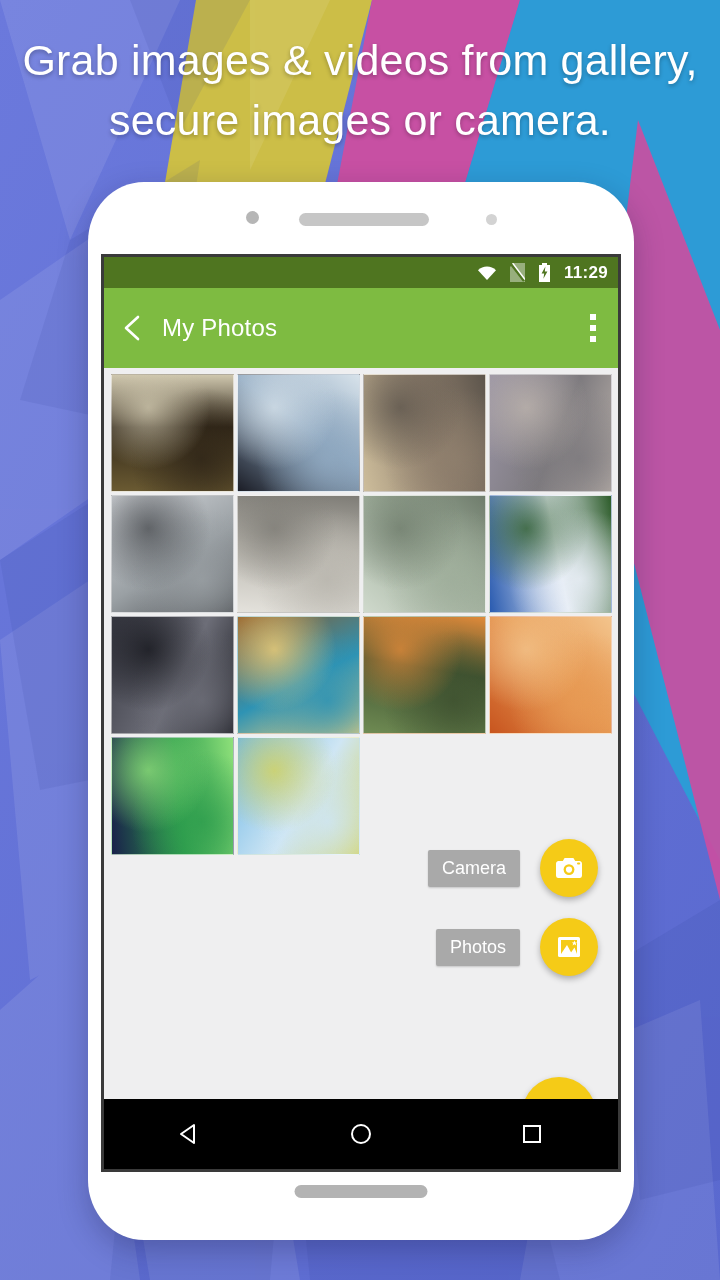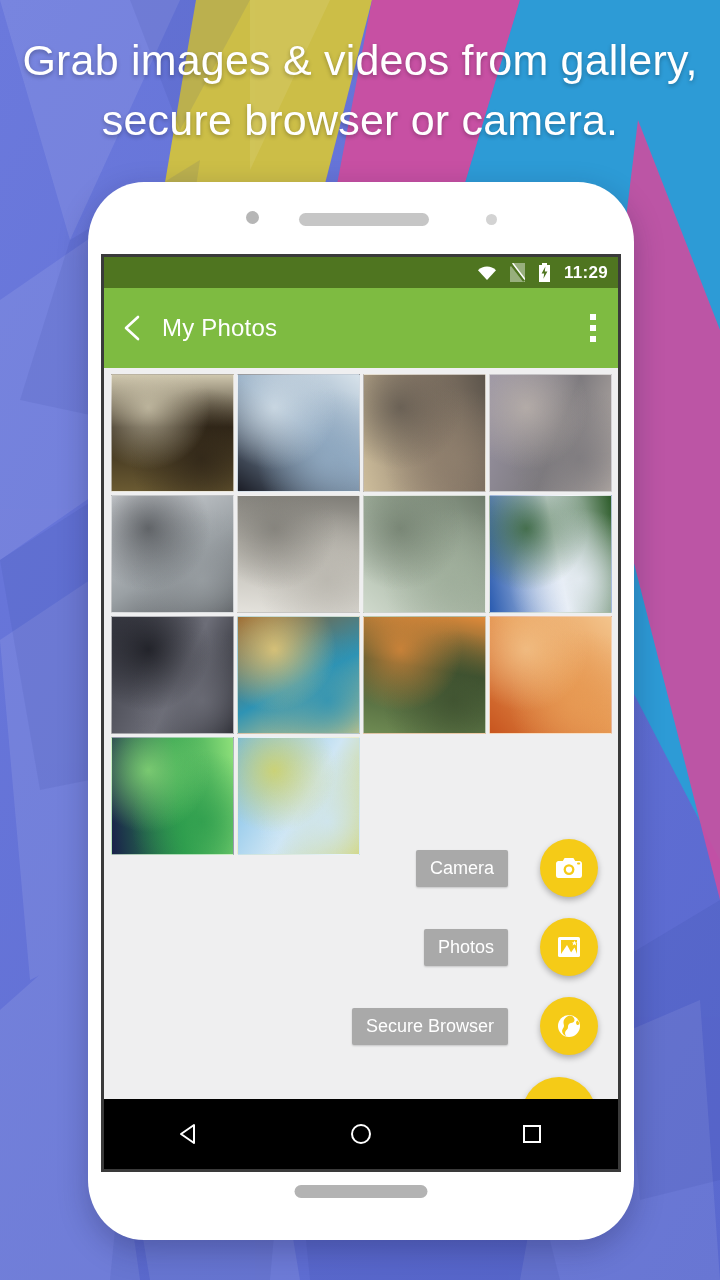--- a/index.html
+++ b/index.html
@@ -110,21 +110,21 @@
   }
 
   
   .fab-stack{
     position:absolute; right:0; bottom:0;
     width:100%; height:420px;
     pointer-events:none;
   }
   .fab-row{
     position:absolute; right:20px;
-    display:flex; align-items:center; gap:32px;
+    display:flex; align-items:center; gap:20px;
     pointer-events:auto;
   }
   .fab-row.r1{ bottom:272px; }
   .fab-row.r2{ bottom:193px; }
   .fab-row.r3{ bottom:114px; }
   .fab-row.r4{ bottom:18px; right:22px; }
 
   .chip{
     background:#a9a9a9;
     color:#ffffff;
@@ -187,21 +187,21 @@
     <polygon points="0,560 140,470 190,760 40,790"></polygon>
     <polygon points="150,880 300,950 270,1280 110,1280"></polygon>
     <polygon points="620,960 720,900 720,1180 640,1200"></polygon>
     <polygon points="300,1180 520,1120 560,1280 310,1280"></polygon>
     <polygon points="130,0 250,0 180,130"></polygon>
   </g>
 </svg>
 
 <div class="headline">
   <div>Grab images &amp; videos from gallery,</div>
-  <div>secure browser or camera.</div>
+  <div>secure images or camera.</div>
 </div>
 
 <div class="phone">
 
   <div class="phone-top">
     <div class="sensor-dot"></div>
     <div class="earpiece"></div>
     <div class="front-cam"></div>
   </div>
 
@@ -272,30 +272,20 @@
           <svg width="28" height="26" viewBox="0 0 28 26">
             <rect x="3" y="3" width="22" height="20" rx="1.6" fill="#ffffff"></rect>
             <rect x="6" y="6" width="16" height="14" fill="#f5cb17"></rect>
             <polygon points="6,20 12,11 17,20" fill="#ffffff"></polygon>
             <polygon points="15,20 19.5,13.5 22,20" fill="#ffffff"></polygon>
             <polygon points="19.4,6.6 20.2,8.4 22,8.4 20.6,9.6 21.2,11.4 19.4,10.3 17.6,11.4 18.2,9.6 16.8,8.4 18.6,8.4" fill="#ffffff"></polygon>
           </svg>
         </span>
       </div>
 
-      <div class="fab-row r3">
-        <span class="chip">Secure Browser</span>
-        <span class="fab">
-          <svg width="28" height="28" viewBox="0 0 28 28">
-            <circle cx="14" cy="14" r="11" fill="#ffffff"></circle>
-            <path d="M14 3.4 C9.2 5.6 7.8 9 8.8 12.4 C9.6 15.1 7.8 16 7.2 18.2 C6.6 20.4 8.4 23 11 24.2 C9 21 10.6 19 12 17.6 C13.6 16 12.4 14.2 13.6 12.4 C14.6 10.8 17 11.4 18.6 10 C20.2 8.6 19.6 6.2 17.4 4.3 Z" fill="#f5cb17"></path>
-            <path d="M22.4 8.6 C21 9.6 20.6 11.2 21.6 12.4 C22.4 13.4 23.6 13 24.4 12 C24.2 10.7 23.5 9.5 22.4 8.6 Z" fill="#f5cb17"></path>
-          </svg>
-        </span>
-      </div>
 
       <div class="fab-row r4">
         <span class="fab main">
           <svg width="26" height="26" viewBox="0 0 26 26">
             <line x1="5" y1="5" x2="21" y2="21" stroke="#ffffff" stroke-width="2.6" stroke-linecap="round"></line>
             <line x1="21" y1="5" x2="5" y2="21" stroke="#ffffff" stroke-width="2.6" stroke-linecap="round"></line>
           </svg>
         </span>
       </div>
     </div>

